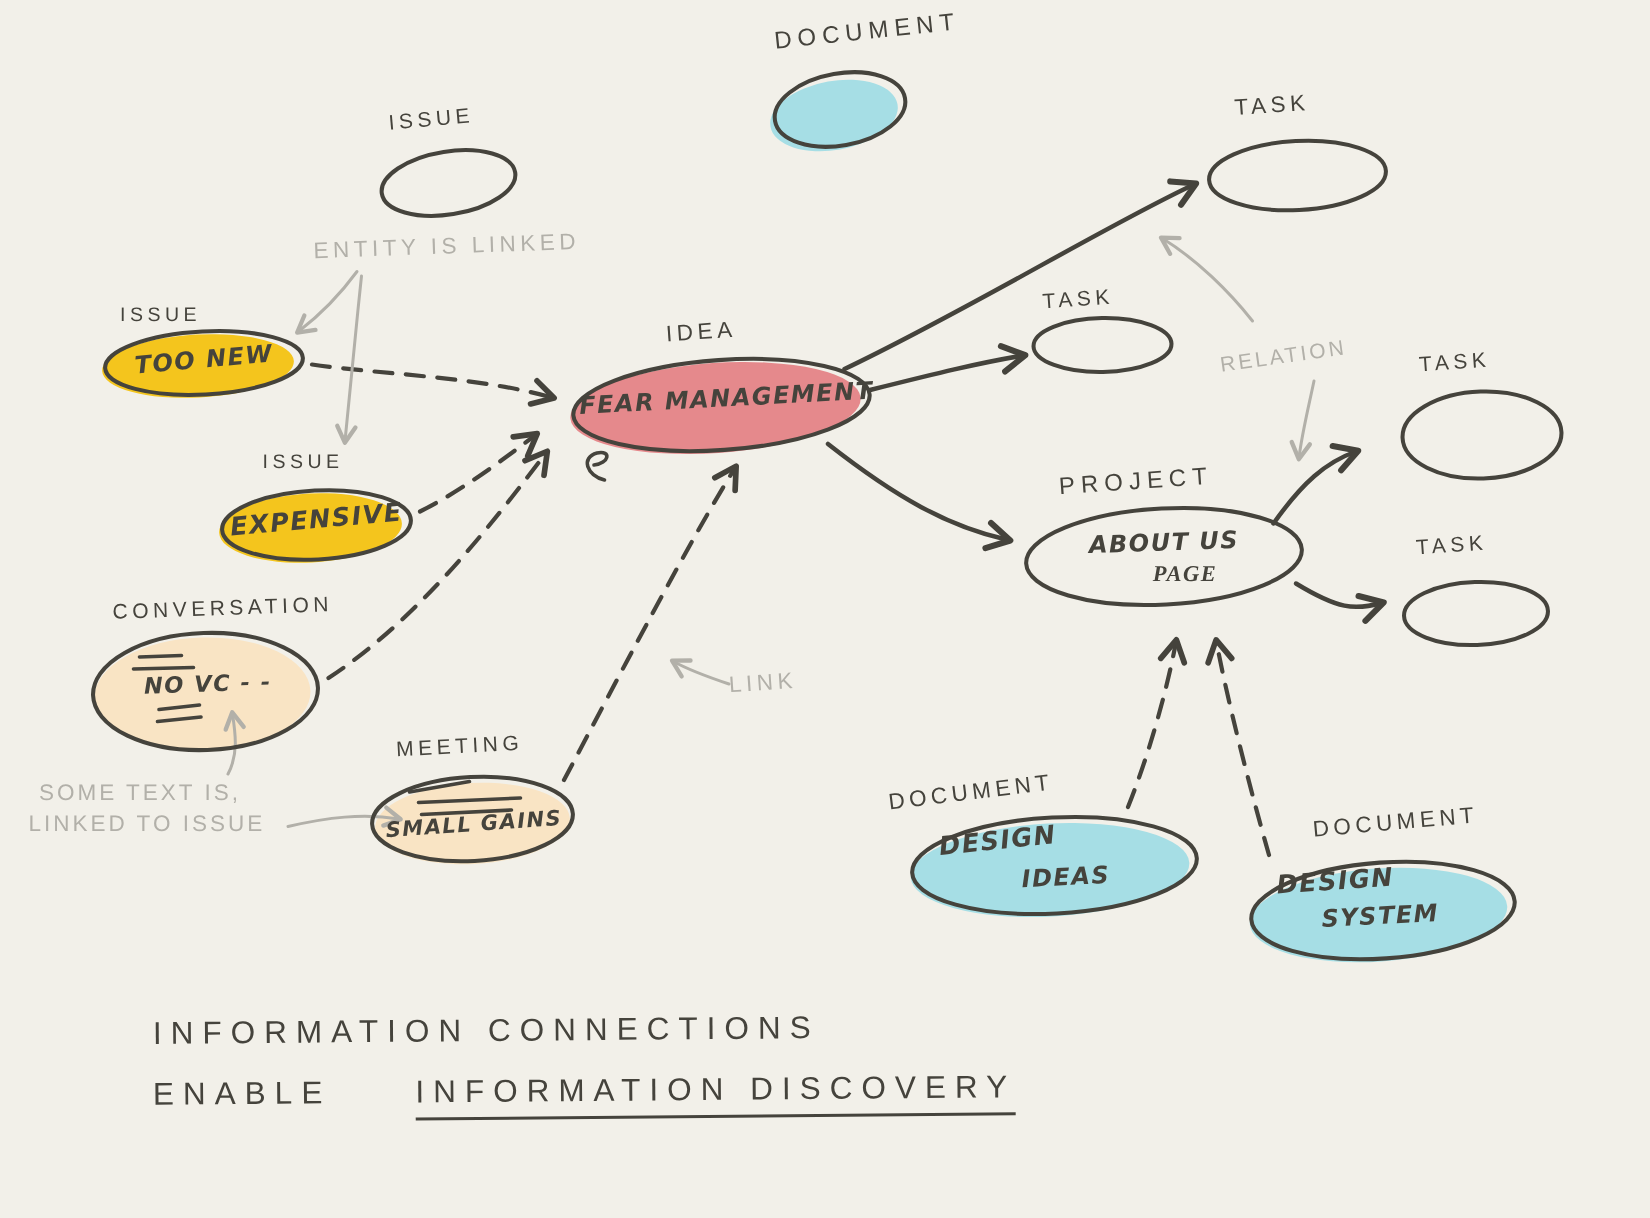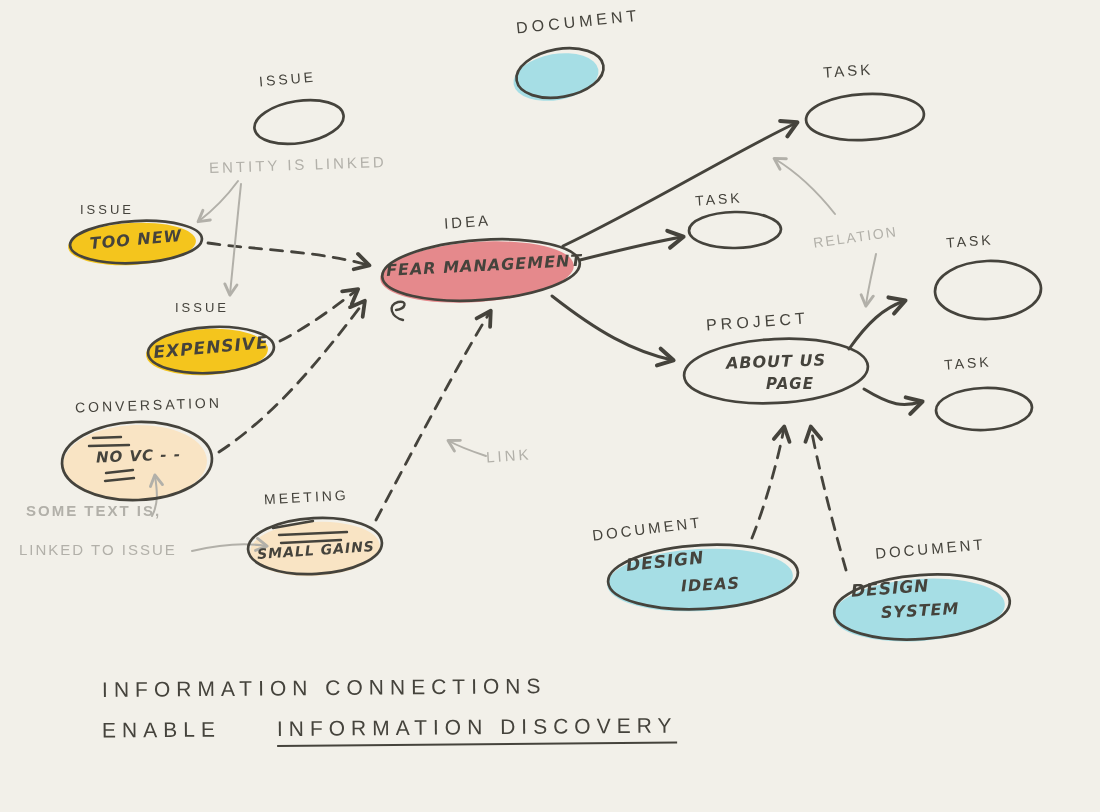--- a/index.html
+++ b/index.html
@@ -114,30 +114,30 @@
   <div class="lbl" style="left:706px;top:313px;font-size:16px;letter-spacing:4px;transform:rotate(-4deg);">PROJECT</div>
   <div class="lbl" style="left:592px;top:520px;font-size:15px;transform:rotate(-7deg);">DOCUMENT</div>
   <div class="lbl" style="left:875px;top:540px;font-size:15px;transform:rotate(-5deg);">DOCUMENT</div>
 
   <div class="scrawl center" style="left:86px;top:230px;width:100px;font-size:16px;transform:rotate(-5deg);">TOO NEW</div>
   <div class="scrawl center" style="left:148px;top:337px;width:126px;font-size:17px;transform:rotate(-5deg);">EXPENSIVE</div>
   <div class="scrawl" style="left:96px;top:447px;font-size:15px;transform:rotate(-2deg);">NO VC - -</div>
   <div class="scrawl center" style="left:254px;top:542px;width:124px;font-size:14px;transform:rotate(-4deg);">SMALL GAINS</div>
   <div class="scrawl center" style="left:386px;top:256px;width:190px;font-size:16px;transform:rotate(-3deg);">FEAR MANAGEMENT</div>
   <div class="scrawl center" style="left:710px;top:352px;width:132px;font-size:16px;transform:rotate(-2deg);">ABOUT US</div>
-  <div class="scrawl center" style="left:745px;top:375px;width:90px;">PAGE</div>
+  <div class="scrawl center" style="left:745px;top:375px;width:90px;font-family:Liberation Serif, serif;">PAGE</div>
   <div class="scrawl" style="left:626px;top:551px;font-size:17px;transform:rotate(-6deg);">DESIGN</div>
   <div class="scrawl" style="left:681px;top:575px;font-size:16px;transform:rotate(-3deg);">IDEAS</div>
   <div class="scrawl" style="left:851px;top:578px;font-size:17px;transform:rotate(-4deg);">DESIGN</div>
   <div class="scrawl" style="left:881px;top:601px;font-size:16px;transform:rotate(-3deg);">SYSTEM</div>
 
   <div class="ann" style="left:209px;top:156px;transform:rotate(-2deg);">ENTITY IS LINKED</div>
   <div class="ann" style="left:813px;top:229px;font-size:14px;letter-spacing:2px;transform:rotate(-8deg);">RELATION</div>
   <div class="ann" style="left:486px;top:447px;transform:rotate(-4deg);">LINK</div>
-  <div class="ann" style="left:26px;top:502px;letter-spacing:2px;font-weight:bold;">SOME TEXT IS,</div>
+  <div class="ann" style="left:26px;top:520px;letter-spacing:2px;">SOME TEXT IS,</div>
   <div class="ann" style="left:19px;top:541px;letter-spacing:2px;">LINKED TO ISSUE</div>
 
   <div class="caption" style="left:102px;top:676px;transform:rotate(-0.5deg);">INFORMATION CONNECTIONS</div>
   <div class="caption" style="left:102px;top:716px;transform:rotate(-0.5deg);">
     <span>ENABLE</span><span class="u-hand" style="margin-left:56px;">INFORMATION DISCOVERY</span>
   </div>
 
 </div>
 
 </body></html>

